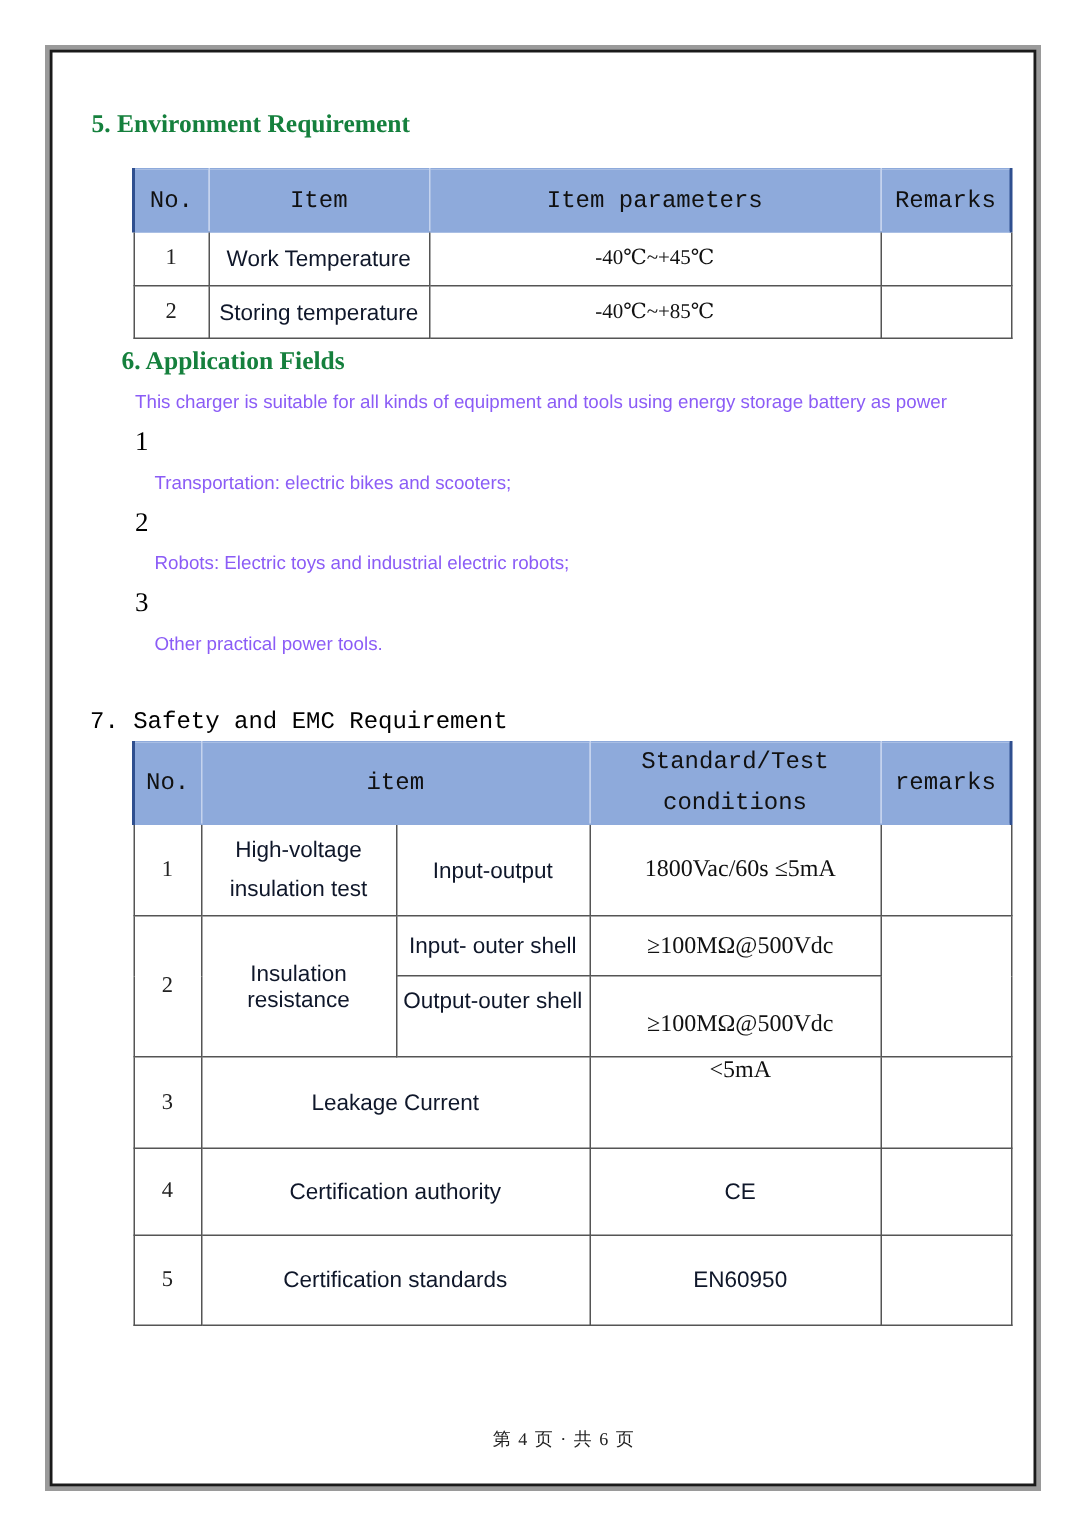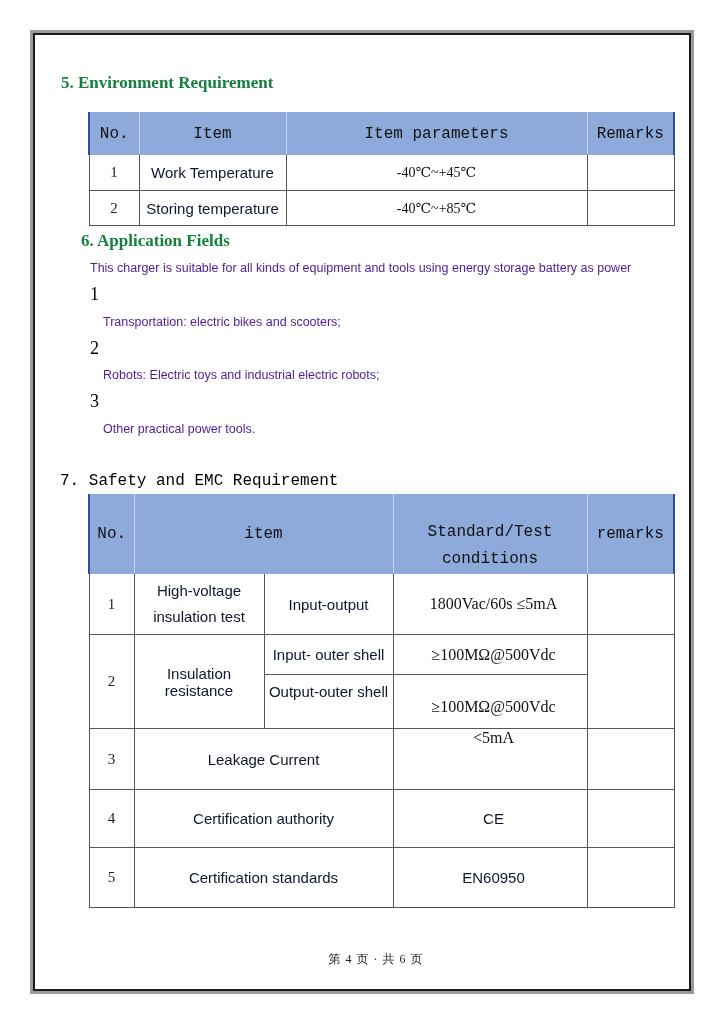--- a/index.html
+++ b/index.html
@@ -16,21 +16,21 @@
   .h-serif-bold {
     font-family: "Liberation Serif", "DejaVu Serif", serif; font-weight: bold;
     font-size: 17px; color: #15803d; white-space: nowrap;
   }
   .h-mono {
     font-family: "Liberation Mono", "DejaVu Sans Mono", monospace;
     font-size: 16px; color: #000; white-space: nowrap;
   }
   .body-sans {
     font-family: "Liberation Sans", "DejaVu Sans", sans-serif;
-    font-size: 12.5px; color: #4c1d95; white-space: nowrap;
+    font-size: 12.5px; color: #8b5cf6; white-space: nowrap;
   }
   .num-serif {
     font-family: "Liberation Serif", "DejaVu Serif", serif;
     font-size: 18px; color: #000;
   }
   table.doc {
     position: absolute; border-collapse: collapse; table-layout: fixed;
   }
   table.doc td {
     border: 1px solid #555; padding: 0; text-align: center; vertical-align: middle;
@@ -110,21 +110,21 @@
       <col style="width:130px">
       <col style="width:129px">
       <col style="width:194px">
       <col style="width:87px">
   </colgroup>
   <tbody>
       <tr class="hdr" style="height:54px;">
     <td>No.</td>
     <td colspan="2">item</td>
     <td style="line-height:27px;">
-      <span style="display:block;margin-top:24px;">Standard/Test</span>
+      <span style="display:block;">Standard/Test</span>
       <span style="display:block;">conditions</span>
     </td>
     <td>remarks</td>
   </tr>
 
   <tr style="height:61px;">
     <td class="no-cell">1</td>
     <td>
       <span class="hv-line">High-voltage</span>
       <span class="hv-line">insulation test</span>

